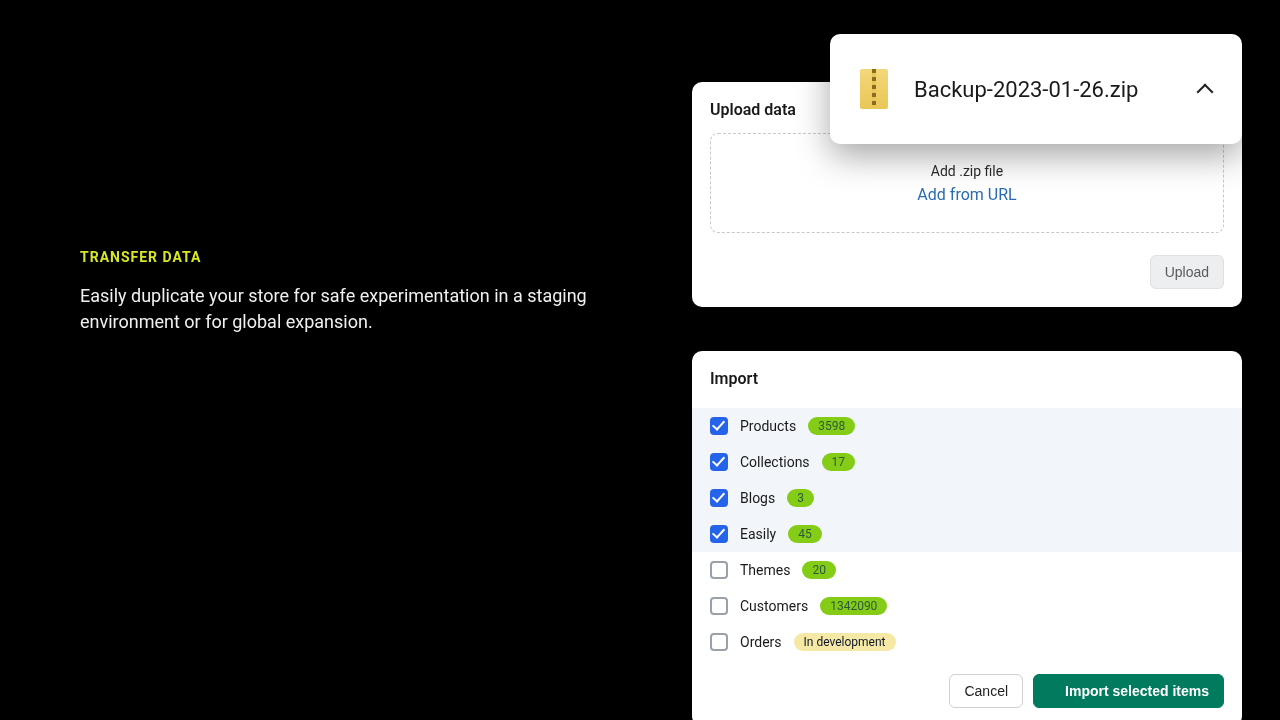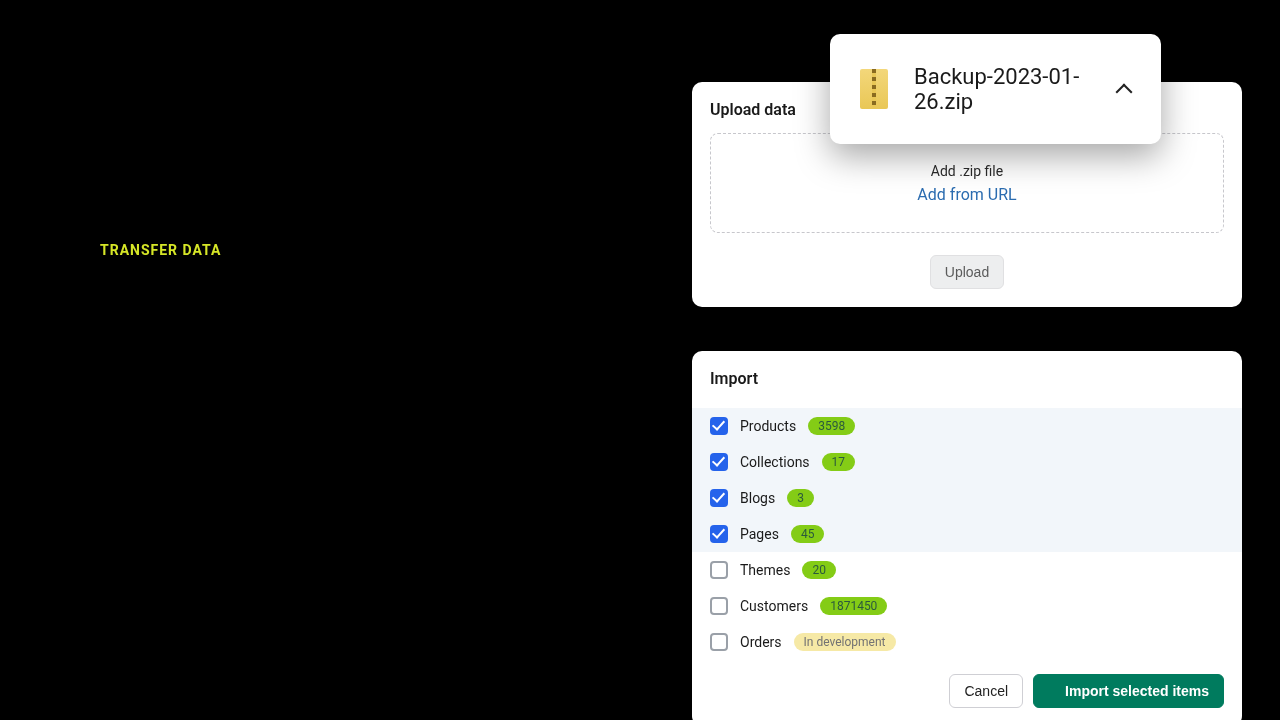--- a/index.html
+++ b/index.html
@@ -7,24 +7,23 @@
   body {
     background: #000;
     font-family: -apple-system, BlinkMacSystemFont, "Segoe UI", Roboto, Helvetica, Arial, sans-serif;
     position: relative;
   }
 
   
   .left {
     position: absolute;
     left: 80px;
-    top: 242px;
+    top: 249px;
     width: 520px;
     color: #fff;
-    margin-left: 20px;
   }
   .eyebrow {
     color: #d6e627;
     font-size: 14px;
     font-weight: 700;
     letter-spacing: 1px;
     text-transform: uppercase;
     margin-bottom: 18px;
   }
   .headline {
@@ -67,21 +66,21 @@
     height: 100px;
     display: flex;
     flex-direction: column;
     align-items: center;
     justify-content: center;
     gap: 6px;
   }
   .dz-primary { font-size: 14px; color: #2b2b2b; }
   .dz-link { font-size: 16px; color: #2b6cb0; cursor: pointer; }
   .upload-actions {
-    display: flex; justify-content: center; margin-top: 22px;
+    display: flex; justify-content: flex-end; margin-top: 22px;
   }
   .btn {
     font-size: 14px;
     padding: 8px 14px;
     border-radius: 6px;
     border: 1px solid transparent;
     cursor: pointer;
     font-weight: 500;
   }
   .btn-disabled {
@@ -136,35 +135,35 @@
   .row-label { font-size: 14px; color: #1a1a1a; }
   .badge {
     font-size: 12px;
     padding: 2px 10px;
     border-radius: 999px;
     background: #84cc16;
     color: #2b5a3d;
   }
   .badge.dev {
     background: #f6e9a6;
-    color: #737373;
+    color: #0f172a;
   }
   .import-actions {
     display: flex;
     justify-content: flex-end;
     gap: 10px;
     padding: 14px 18px 0 18px;
   }
 
   
   .toast {
     position: absolute;
     left: 830px;
     top: 34px;
-    width: 331px;
+    width: 412px;
     height: 110px;
     background: #fff;
     border-radius: 10px;
     box-shadow: 0 12px 34px rgba(0,0,0,0.35);
     display: flex;
     align-items: center;
     padding: 0 26px 0 30px;
     gap: 26px;
   }
   .zip-icon {
@@ -197,20 +196,21 @@
     border: solid #222;
     border-width: 2.5px 2.5px 0 0;
     transform: rotate(-45deg);
   }
 </style>
 </head>
 <body>
 
 <div class="left">
   <div class="eyebrow">TRANSFER DATA</div>
+  <div class="subtext">Easily duplicate your store for safe experimentation in a staging environment or for global expansion.</div>
 </div>
 
 <div class="right">
 
   <div class="card card-pad">
     <div class="card-title">Upload data</div>
     <div class="dropzone">
       <div class="dz-primary">Add .zip file</div>
       <div class="dz-link">Add from URL</div>
     </div>
@@ -236,34 +236,34 @@
       </div>
 
       <div class="row sel">
         <span class="chk on"></span>
         <span class="row-label">Blogs</span>
         <span class="badge">3</span>
       </div>
 
       <div class="row sel">
         <span class="chk on"></span>
-        <span class="row-label">Pages</span>
+        <span class="row-label">Easily</span>
         <span class="badge">45</span>
       </div>
 
       <div class="row">
         <span class="chk off"></span>
         <span class="row-label">Themes</span>
         <span class="badge">20</span>
       </div>
 
       <div class="row">
         <span class="chk off"></span>
         <span class="row-label">Customers</span>
-        <span class="badge">1871450</span>
+        <span class="badge">1342090</span>
       </div>
 
       <div class="row">
         <span class="chk off"></span>
         <span class="row-label">Orders</span>
         <span class="badge dev">In development</span>
       </div>
 
     </div>
     <div class="import-actions">

